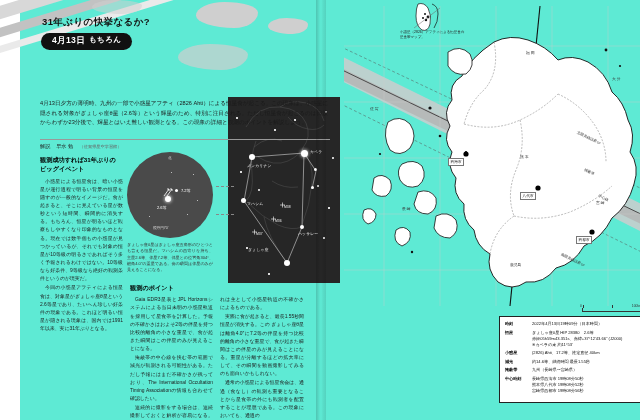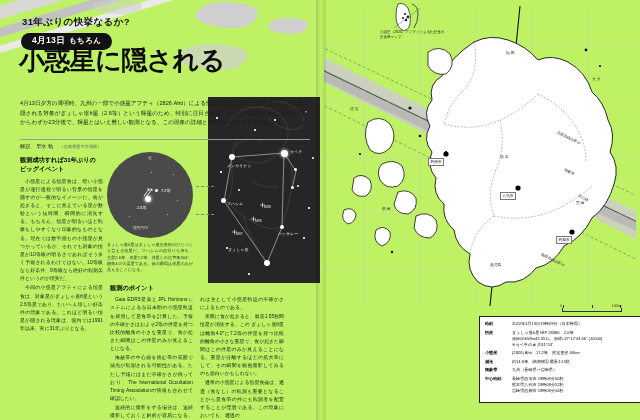--- a/index.html
+++ b/index.html
@@ -1,41 +1,41 @@
 <!DOCTYPE html>
 <html><head>
 <meta charset="utf-8">
 <style>
   html,body{margin:0;padding:0;background:#ffffff;}
   body{width:640px;height:420px;overflow:hidden;
        font-family:"Liberation Sans","DejaVu Sans",sans-serif;color:#111;}
   .spread{position:relative;width:640px;height:420px;background:#fff;}
 
   
-  .page{position:absolute;top:0;height:420px;background:#bef264;overflow:hidden;}
+  .page{position:absolute;top:0;height:420px;background:#5eead4;overflow:hidden;margin-left:20px;}
   .page-left{left:0;width:322px;}
   .page-right{left:322px;width:318px;}
   .gutter{position:absolute;left:316px;top:0;width:10px;height:420px;
           background:linear-gradient(to right,rgba(0,0,0,0.16),rgba(0,0,0,0.03) 35%,
           rgba(255,255,255,0) 50%,rgba(0,0,0,0.05) 70%,rgba(0,0,0,0.10));z-index:30;}
 
   
   .bandwrap{position:absolute;left:0;top:0;width:640px;height:120px;overflow:hidden;z-index:1;}
   .band{position:absolute;height:13px;background:#d8d8d8;transform-origin:0 0;
         transform:rotate(-17deg);}
   .band.b2{background:#c2c2c2;height:9px;}
   .band.b3{background:#eaeaea;height:7px;}
   .blob{position:absolute;background:#cfcfcf;border-radius:46% 54% 38% 62%/52% 40% 60% 48%;}
 
   
   .kicker{position:absolute;left:22px;top:16px;font-size:9.5px;font-weight:bold;
           letter-spacing:.4px;color:#111;z-index:6;}
   .datepill{position:absolute;left:21px;top:33px;z-index:6;background:#111;color:#fff;
             border-radius:9px;padding:2px 11px 3px;font-size:8.6px;font-weight:bold;
-            letter-spacing:.3px;display:flex;gap:4px;align-items:center;}
+            letter-spacing:.3px;display:flex;gap:4px;align-items:flex-start;}
   .datepill .d2{font-size:7.6px;}
   .headline{position:absolute;left:19px;top:47px;z-index:6;font-size:26px;line-height:1.07;
             font-weight:bold;letter-spacing:-.6px;color:#0a0a0a;}
   .headline span{display:block;}
 
   .lede{position:absolute;left:20px;top:99px;width:288px;z-index:6;font-size:5.6px;
         line-height:1.72;text-align:justify;color:#1a1a1a;}
   .byline{position:absolute;left:20px;top:139px;width:290px;z-index:6;border-top:1px solid #999;
           padding-top:3px;font-size:5.2px;color:#222;}
   .byline .aff{font-size:4.2px;color:#666;margin-left:5px;}
@@ -117,21 +117,20 @@
   <div class="page page-left">
 
     <div class="kicker">31年ぶりの快挙なるか?</div>
 
     <div class="datepill">
       <span class="d1">4月13日</span>
       <span class="d2">もちろん</span>
     </div>
 
     <div class="headline">
-      <span>小惑星に隠される</span>
     </div>
 
     <div class="lede">4月13日夕方の薄明時、九州の一部で小惑星アフティ（2826 Ahti）による恒星食が起こる。この現象は、小惑星に隠される対象がぎょしゃ座θ星（2.6等）という輝星のため、特別に注目される。ただし恒星食が起こるのは日没からわずか23分後で、輝星とはいえ難しい観測となる。この現象の詳細と観測のポイントを解説しよう。</div>
 
     <div class="byline">
       <span>解説</span>
       &nbsp;&nbsp;
       <span>早水 勉</span>
       <span class="aff">（佐賀県星空学習館）</span>
     </div>

